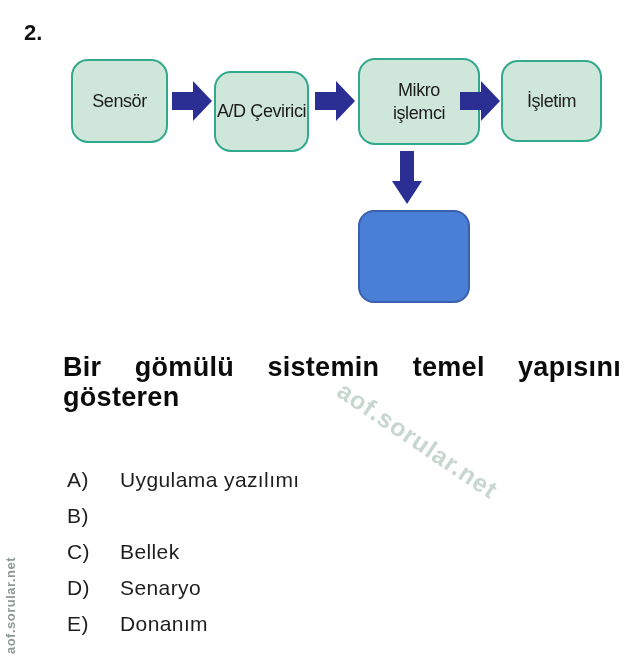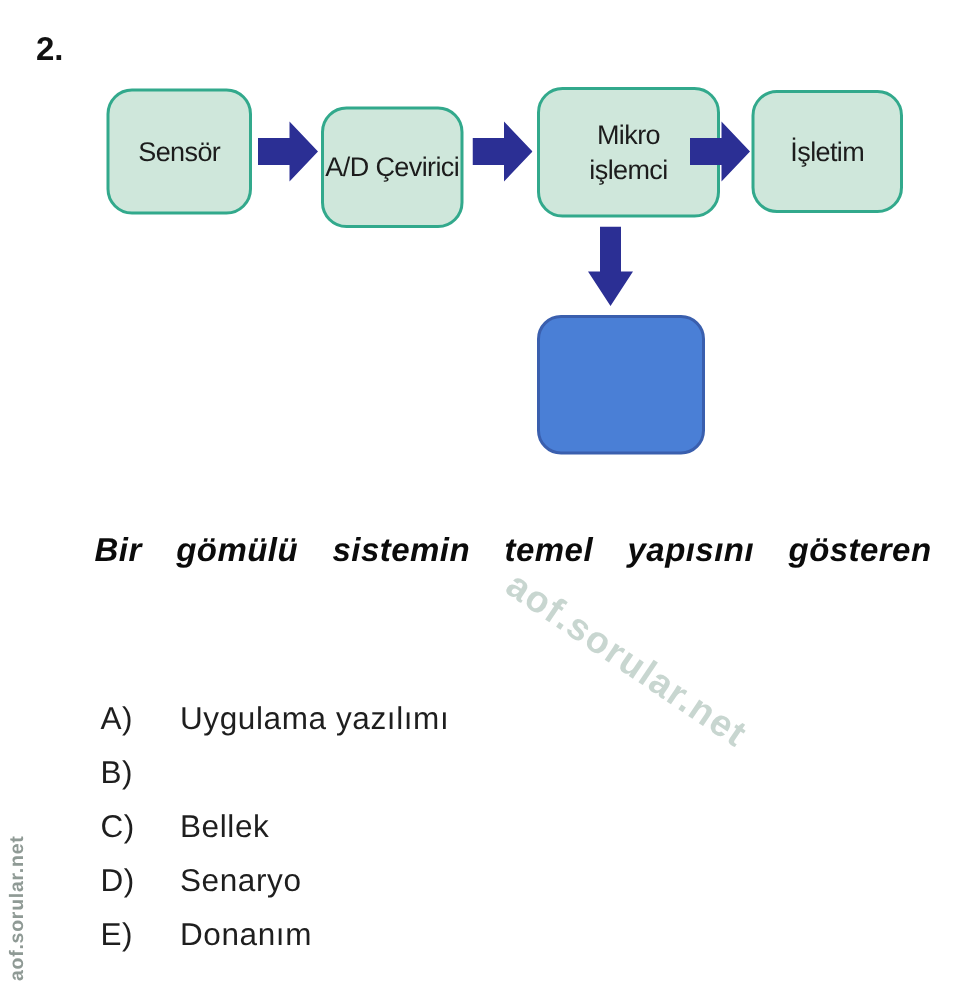--- a/index.html
+++ b/index.html
@@ -50,25 +50,24 @@
     left: 358px; top: 210px; width: 112px; height: 93px;
     background: #4a7fd6;
     border: 2px solid #3a5fae;
     border-radius: 16px;
   }
 
   
   .question {
     position: absolute;
     left: 63px; top: 352px; width: 558px;
-    font-size: 22px; font-weight: bold; color: #0b0b0b;
+    font-size: 27px; font-weight: bold; color: #0b0b0b;
     line-height: 30px;
     letter-spacing: 0.3px;
     z-index: 2;
-    font-style: italic;
   }
   .q-line { text-align: justify; text-align-last: justify; }
   .q-line.last { text-align: left; text-align-last: left; }
 
   
   .options {
     position: absolute;
     left: 67px; top: 462px; width: 420px;
     z-index: 2;
   }

